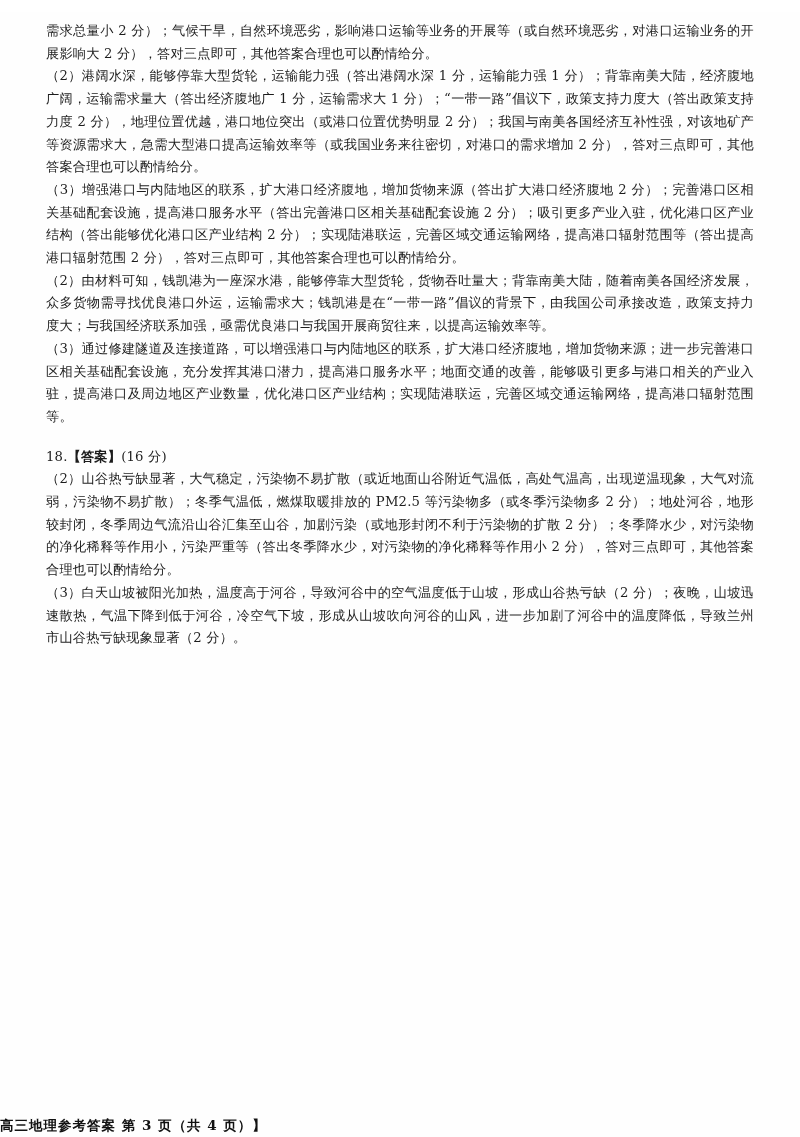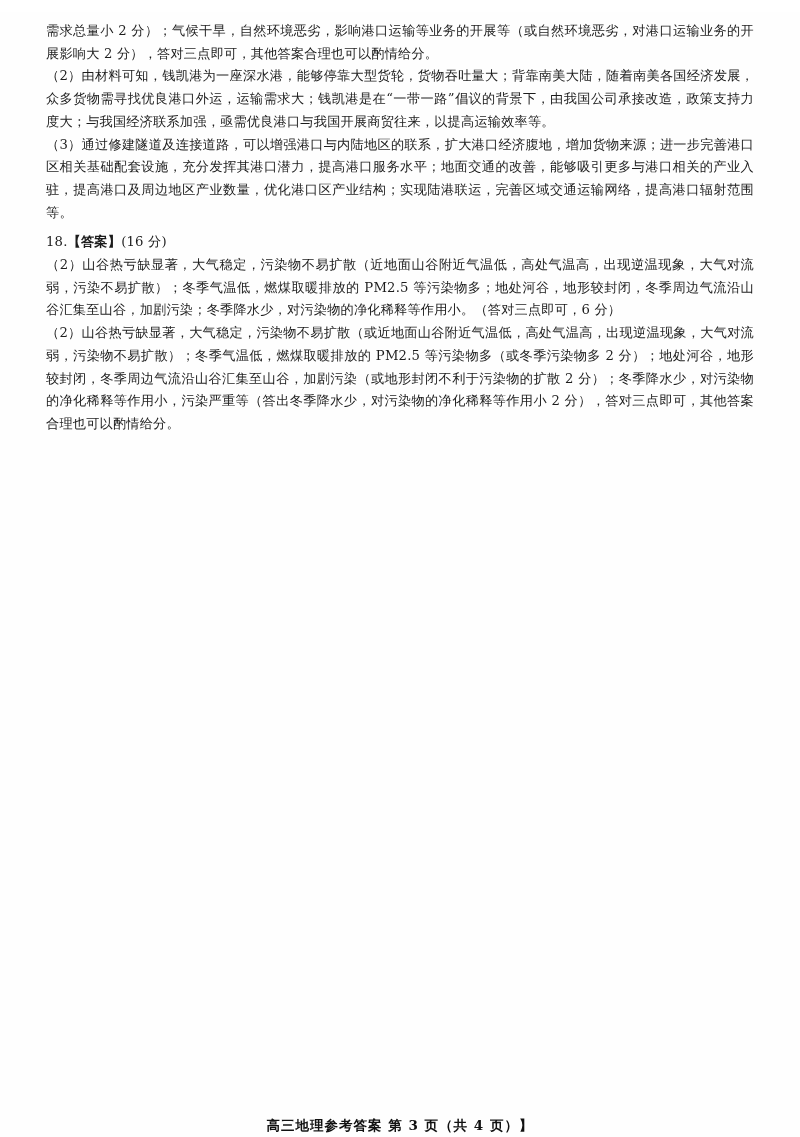--- a/index.html
+++ b/index.html
@@ -36,53 +36,55 @@
   .p-ind {
     text-indent: 0;
   }
   .bold-label {
     font-weight: bold;
   }
   .q-num {
     font-weight: normal;
   }
   .item18 {
-    margin-top: 7px;
+    margin-top: 17px;
   }
   .footer {
     position: absolute;
     left: 0;
     bottom: 14px;
     width: 800px;
-    text-align: center;
+    text-align: left;
     font-size: 13.5px;
     font-weight: bold;
     font-family: "DejaVu Serif", "Liberation Serif", serif;
     letter-spacing: 1px;
     color: #111;
   }
   .footer .pg {
     font-weight: bold;
   }
 </style>
 </head>
 <body>
 
 <div class="page">
   <div class="doc-body">
 
     <p class="p-ind">需求总量小 2 分）；气候干旱，自然环境恶劣，影响港口运输等业务的开展等（或自然环境恶劣，对港口运输业务的开展影响大 2 分），答对三点即可，其他答案合理也可以酌情给分。</p>
+    <p class="p-ind">（2）港阔水深，能够停靠大型货轮，运输能力强（答出港阔水深 1 分，运输能力强 1 分）；背靠南美大陆，经济腹地广阔，运输需求量大（答出经济腹地广 1 分，运输需求大 1 分）；“一带一路”倡议下，政策支持力度大（答出政策支持力度 2 分），地理位置优越，港口地位突出（或港口位置优势明显 2 分）；我国与南美各国经济互补性强，对该地矿产等资源需求大，急需大型港口提高运输效率等（或我国业务来往密切，对港口的需求增加 2 分），答对三点即可，其他答案合理也可以酌情给分。</p>
+    <p class="p-ind">（3）增强港口与内陆地区的联系，扩大港口经济腹地，增加货物来源（答出扩大港口经济腹地 2 分）；完善港口区相关基础配套设施，提高港口服务水平（答出完善港口区相关基础配套设施 2 分）；吸引更多产业入驻，优化港口区产业结构（答出能够优化港口区产业结构 2 分）；实现陆港联运，完善区域交通运输网络，提高港口辐射范围等（答出提高港口辐射范围 2 分），答对三点即可，其他答案合理也可以酌情给分。</p>
 
     <p class="p-ind">（2）由材料可知，钱凯港为一座深水港，能够停靠大型货轮，货物吞吐量大；背靠南美大陆，随着南美各国经济发展，众多货物需寻找优良港口外运，运输需求大；钱凯港是在“一带一路”倡议的背景下，由我国公司承接改造，政策支持力度大；与我国经济联系加强，亟需优良港口与我国开展商贸往来，以提高运输效率等。</p>
     <p class="p-ind">（3）通过修建隧道及连接道路，可以增强港口与内陆地区的联系，扩大港口经济腹地，增加货物来源；进一步完善港口区相关基础配套设施，充分发挥其港口潜力，提高港口服务水平；地面交通的改善，能够吸引更多与港口相关的产业入驻，提高港口及周边地区产业数量，优化港口区产业结构；实现陆港联运，完善区域交通运输网络，提高港口辐射范围等。</p>
 
     <p class="p-ind item18"><span class="q-num">18.</span><span class="bold-label">【答案】</span><span>(16 分)</span></p>
-    <p class="p-ind">（2）山谷热亏缺显著，大气稳定，污染物不易扩散（近地面山谷附近气温低，高处气温高，出现逆温现象，大气对流弱，污染不易扩散）；冬季气温低，燃煤取暖排放的 PM2.5 等污染物多；地处河谷，地形较封闭，冬季周边气流沿山谷汇集至山谷，加剧污染；冬季降水少，对污染物的净化稀释等作用小。（答对三点即可，6 分）</p>
 
     <p class="p-ind">（2）山谷热亏缺显著，大气稳定，污染物不易扩散（或近地面山谷附近气温低，高处气温高，出现逆温现象，大气对流弱，污染物不易扩散）；冬季气温低，燃煤取暖排放的 PM2.5 等污染物多（或冬季污染物多 2 分）；地处河谷，地形较封闭，冬季周边气流沿山谷汇集至山谷，加剧污染（或地形封闭不利于污染物的扩散 2 分）；冬季降水少，对污染物的净化稀释等作用小，污染严重等（答出冬季降水少，对污染物的净化稀释等作用小 2 分），答对三点即可，其他答案合理也可以酌情给分。</p>
+    <p class="p-ind">（3）白天山坡被阳光加热，温度高于河谷，导致河谷中的空气温度低于山坡，形成山谷热亏缺（2 分）；夜晚，山坡迅速散热，气温下降到低于河谷，冷空气下坡，形成从山坡吹向河谷的山风，进一步加剧了河谷中的温度降低，导致兰州市山谷热亏缺现象显著（2 分）。</p>
 
   </div>
 
   <div class="footer">
     <span>高三地理参考答案</span>
     <span class="pg">第 3 页（共 4 页）】</span>
   </div>
 </div>
 
 </body></html>

